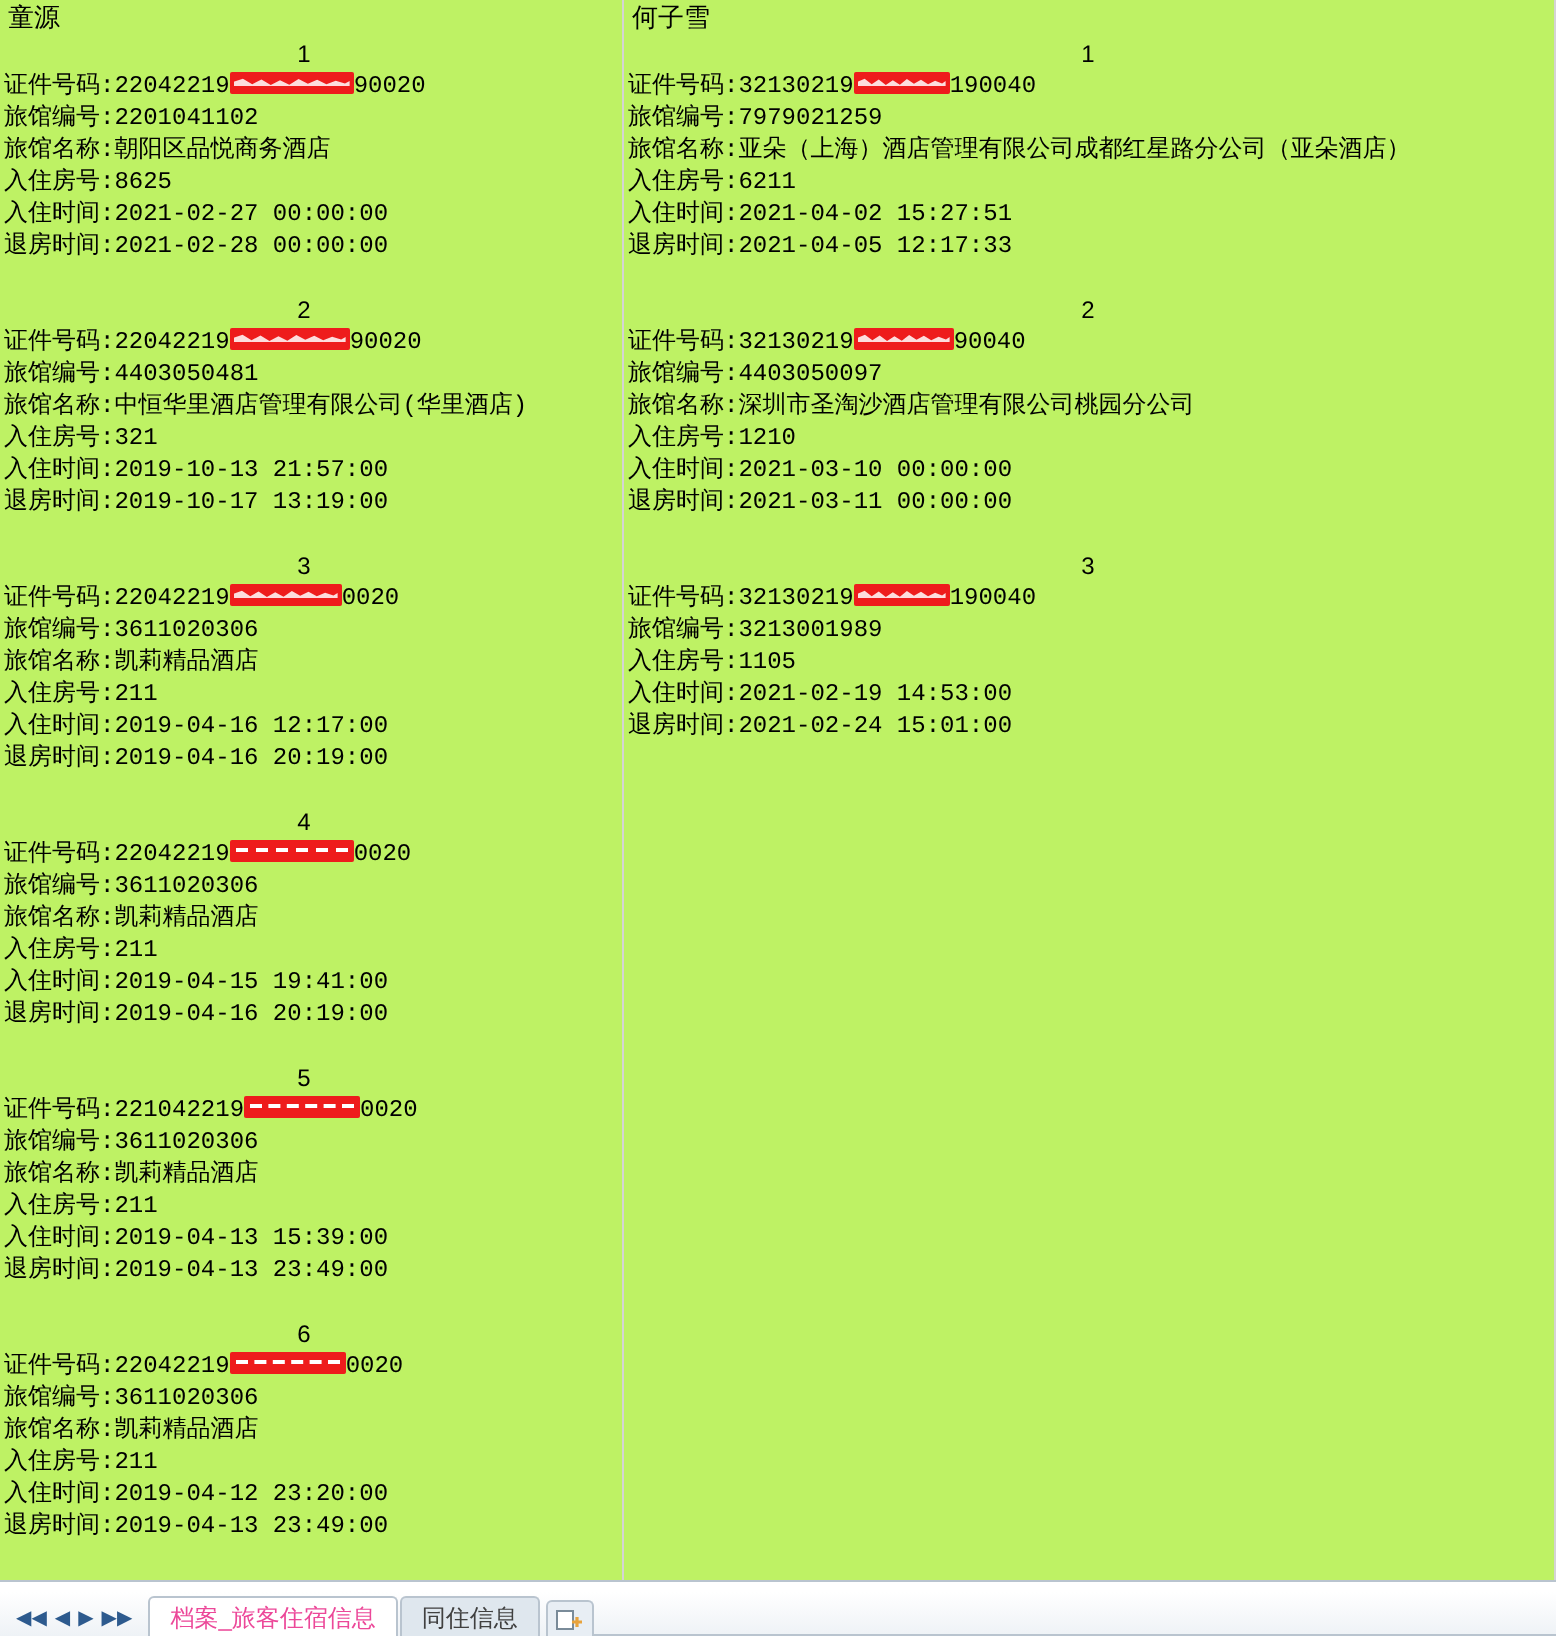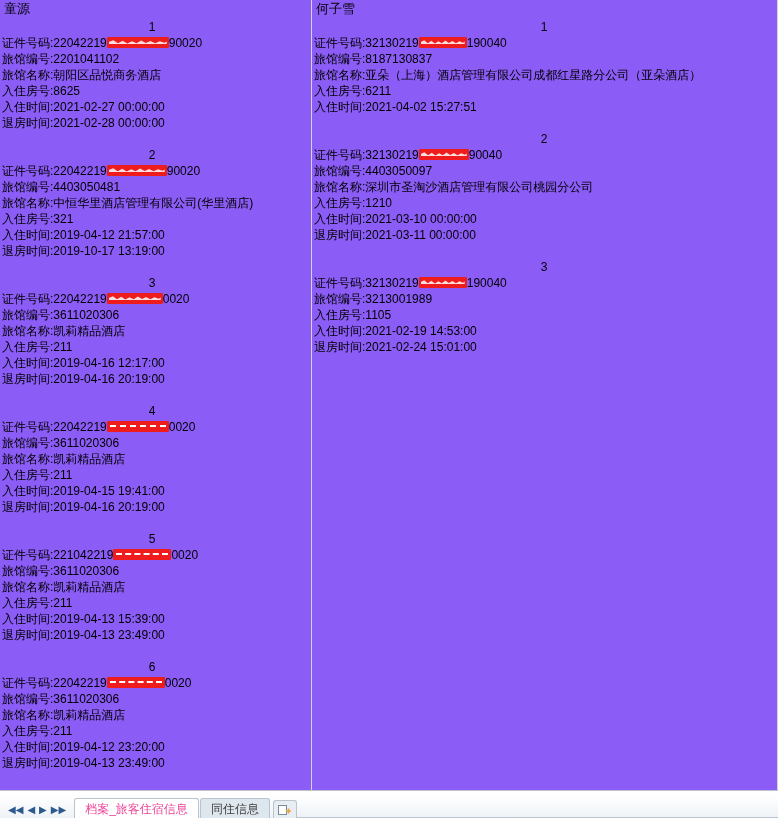--- a/index.html
+++ b/index.html
@@ -9,21 +9,21 @@
     background: #ffffff;
     font-family: "Liberation Sans", sans-serif;
     font-size: 12px;
     color: #000000;
     overflow: hidden;
   }
   .sheet {
     position: relative;
     width: 778px;
     height: 790px;
-    background: #8b5cf6;
+    background: #bef264;
     overflow: hidden;
   }
   .col {
     position: absolute;
     top: 0;
     width: 310px;
     padding-left: 2px;
   }
   .col-left { left: 0; }
   .col-right { left: 312px; width: 466px; }
@@ -40,20 +40,21 @@
     height: 16px;
     width: 300px;
   }
   .col-right .rec-index { width: 460px; }
   .line {
     font-size: 12px;
     line-height: 16px;
     height: 16px;
     white-space: nowrap;
     overflow: hidden;
+    font-family: Liberation Mono, monospace;
   }
   .spacer { height: 16px; }
   .redact {
     display: inline-block;
     background: #ee1c1c;
     color: transparent;
     vertical-align: middle;
     height: 11px;
     border-radius: 1px;
     position: relative;
@@ -167,21 +168,21 @@
       <div class="line"><span>退房时间:</span><span>2021-02-28 00:00:00</span></div>
     </div>
     <div class="spacer"></div>
 
     <div>
       <div class="rec-index">2</div>
       <div class="line"><span>证件号码:</span><span>22042219</span><span class="redact scribble" style="width:60px"></span><span>90020</span></div>
       <div class="line"><span>旅馆编号:</span><span>4403050481</span></div>
       <div class="line"><span>旅馆名称:</span><span>中恒华里酒店管理有限公司(华里酒店)</span></div>
       <div class="line"><span>入住房号:</span><span>321</span></div>
-      <div class="line"><span>入住时间:</span><span>2019-04-12 21:57:00</span></div>
+      <div class="line"><span>入住时间:</span><span>2019-10-13 21:57:00</span></div>
       <div class="line"><span>退房时间:</span><span>2019-10-17 13:19:00</span></div>
     </div>
     <div class="spacer"></div>
 
     <div>
       <div class="rec-index">3</div>
       <div class="line"><span>证件号码:</span><span>22042219</span><span class="redact scribble" style="width:56px"></span><span>0020</span></div>
       <div class="line"><span>旅馆编号:</span><span>3611020306</span></div>
       <div class="line"><span>旅馆名称:</span><span>凯莉精品酒店</span></div>
       <div class="line"><span>入住房号:</span><span>211</span></div>
@@ -222,24 +223,25 @@
       <div class="line"><span>退房时间:</span><span>2019-04-13 23:49:00</span></div>
     </div>
   </div>
 
   <div class="col col-right">
     <div class="person-name">何子雪</div>
 
     <div>
       <div class="rec-index">1</div>
       <div class="line"><span>证件号码:</span><span>32130219</span><span class="redact scribble" style="width:48px"></span><span>190040</span></div>
-      <div class="line"><span>旅馆编号:</span><span>8187130837</span></div>
+      <div class="line"><span>旅馆编号:</span><span>7979021259</span></div>
       <div class="line"><span>旅馆名称:</span><span>亚朵（上海）酒店管理有限公司成都红星路分公司（亚朵酒店）</span></div>
       <div class="line"><span>入住房号:</span><span>6211</span></div>
       <div class="line"><span>入住时间:</span><span>2021-04-02 15:27:51</span></div>
+      <div class="line"><span>退房时间:</span><span>2021-04-05 12:17:33</span></div>
     </div>
     <div class="spacer"></div>
 
     <div>
       <div class="rec-index">2</div>
       <div class="line"><span>证件号码:</span><span>32130219</span><span class="redact scribble" style="width:50px"></span><span>90040</span></div>
       <div class="line"><span>旅馆编号:</span><span>4403050097</span></div>
       <div class="line"><span>旅馆名称:</span><span>深圳市圣淘沙酒店管理有限公司桃园分公司</span></div>
       <div class="line"><span>入住房号:</span><span>1210</span></div>
       <div class="line"><span>入住时间:</span><span>2021-03-10 00:00:00</span></div>

